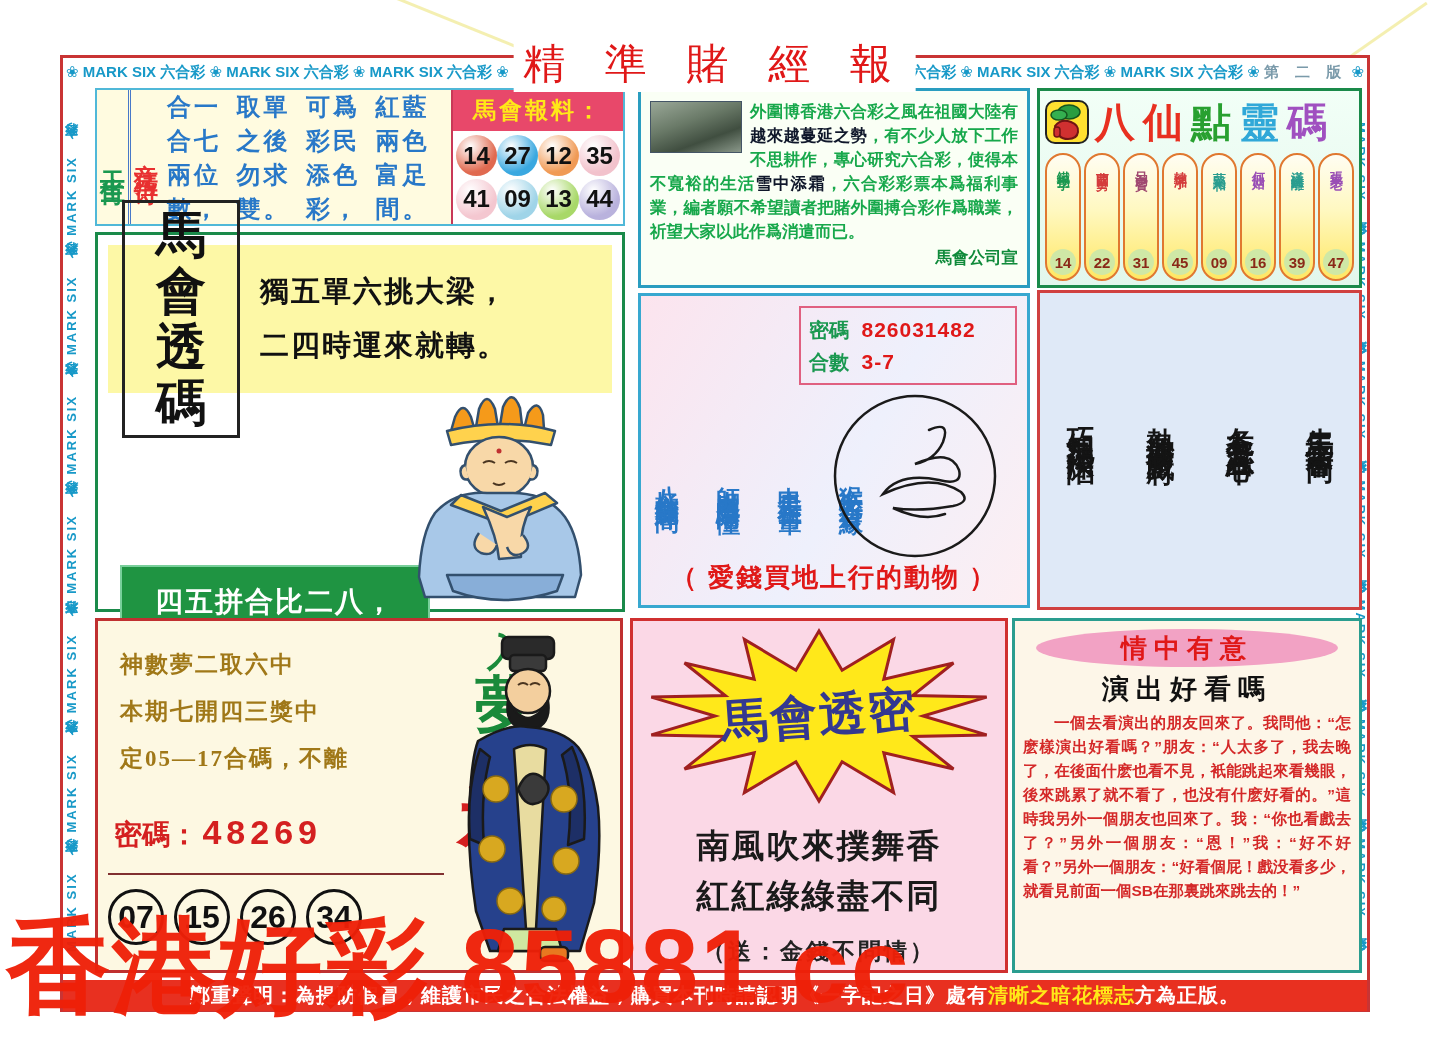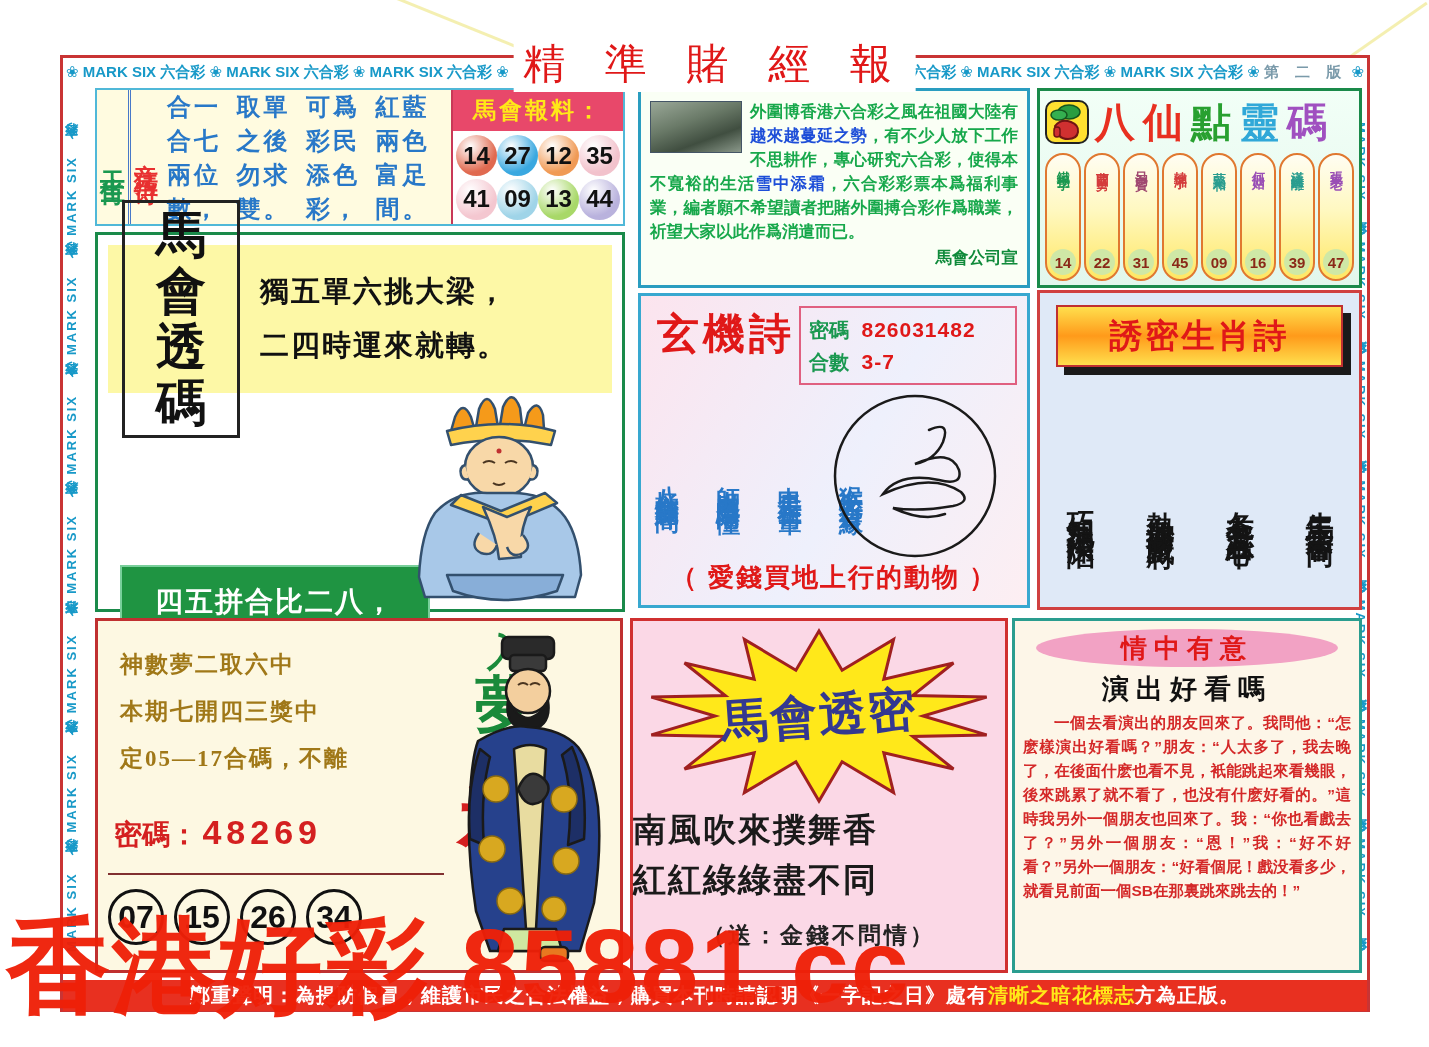--- a/index.html
+++ b/index.html
@@ -51,21 +51,21 @@
   .ball { width:41px; height:41px; border-radius:50%; display:flex; align-items:center;
           justify-content:center; color:#111; font-size:24px; font-weight:bold; }
 
   
   #panelB { left:638px; top:88px; width:392px; height:200px; background:#fafff5;
             border:3px solid #2a9dc0; padding:8px 9px; font-size:16.5px; font-weight:bold;
             color:#17a84b; line-height:1.46; text-align:justify; }
   .editorial-photo { float:left; width:92px; height:52px; margin:2px 8px 2px 0;
             border:1px solid #445566;
             background:linear-gradient(160deg,#9aa898 0%,#6a7a68 40%,#404e40 70%,#8a988a 100%); }
-  .seg-red { color:#1d4ed8;margin-top:44px; }
+  .seg-red { color:#0f172a;margin-top:44px; }
   .editorial-sign { display:block; text-align:right; color:#0f8a3a; margin-top:2px; }
 
   
   #panelC { left:1037px; top:88px; width:325px; height:200px;
             border:3px solid #1a8a4a; background:linear-gradient(#f2fff7,#e2f7ec);
             padding:4px 5px; }
   .imm-title { display:flex; align-items:center; gap:6px; height:54px; justify-content:flex-start; }
   .imm-title-chars { font-size:40px; font-weight:bold; letter-spacing:8px; white-space:nowrap; }
   .imm-pills { display:flex; justify-content:space-between; margin-top:4px; }
   .pill { width:36px; height:128px; border:2px solid #e07830; border-radius:18px;
@@ -152,22 +152,22 @@
   .dream-ch-3 { color:#d42020; font-size:94px; font-family:"Liberation Serif",serif; }
   .dream-ch-4 { color:#5a4a10; font-size:36px; }
   .deity { position:absolute; right:8px; top:8px; }
 
   
   #panelH { left:630px; top:618px; width:378px; height:355px; background:#fbd8e6;
             border:3px solid #d03030; }
   .burst-wrap { position:relative; width:352px; height:178px; margin:6px auto 0; }
   .burst-text { position:absolute; left:50%; top:50%; transform:translate(-50%,-50%) rotate(-4deg);
                 color:#343890; font-size:47px; font-weight:bold; letter-spacing:2px; white-space:nowrap; }
-  .secret-lines { text-align:left; color:#1a1a1a; font-size:33px; font-weight:bold;
-                  line-height:1.5; letter-spacing:2px; }
+  .secret-lines { text-align:center; color:#1a1a1a; font-size:33px; font-weight:bold;
+                  line-height:1.5; letter-spacing:2px; margin-top:16px; }
   .secret-send { text-align:center; color:#222; font-size:23px; font-weight:bold;
                  letter-spacing:3px; margin-top:16px; }
 
   
   #panelI { left:1012px; top:618px; width:350px; height:355px; background:#fdf6e8;
             border:3px solid #2a9d8f; padding:6px 8px; }
   .story-ellipse { width:92%; height:38px; margin:2px auto 4px; background:#f2a2c4;
                    border-radius:50%; display:flex; align-items:center; justify-content:center; }
   .story-title { color:#e01818; font-size:26px; font-weight:bold; letter-spacing:7px; }
   .story-sub { text-align:center; color:#111; font-size:27px; font-weight:bold;
@@ -321,21 +321,20 @@
       <g stroke="#4a3520" stroke-width="2" fill="none">
         <path d="M88 68 q6 -4 12 0"></path>
         <path d="M110 68 q6 -4 12 0"></path>
         <path d="M98 88 q6 4 12 0"></path>
       </g>
       <circle cx="104" cy="56" r="2.5" fill="#c03030"></circle>
     </svg>
   </div>
 
   <div class="panel" id="panelE">
-    <div class="myst-title">玄機詩</div>
     <div class="myst-codebox">
       <div>
         <span class="lbl">密碼</span>
         <span class="val">826031482</span>
       </div>
       <div>
         <span class="lbl">合數</span>
         <span class="val">3-7</span>
       </div>
     </div>
@@ -346,26 +345,20 @@
         <div class="vcol">八極之寶乾坤間</div>
       </div>
     <svg class="myst-circle" width="168" height="168" viewBox="0 0 168 168">
       <circle cx="84" cy="84" r="80" fill="none" stroke="#1a1a1a" stroke-width="2.5"></circle>
       <path d="M98 38 q22 -10 14 12 q-8 18 -28 22 q36 -16 44 6 q4 16 -20 10 q-40 -8 -56 14 q48 -22 78 -2 q10 10 -8 14 q-34 6 -60 2 q30 14 52 6" fill="none" stroke="#1a1a1a" stroke-width="2.5" stroke-linecap="round"></path>
     </svg>
     <div class="myst-hint">（ 愛錢買地上行的動物 ）</div>
   </div>
 
   <div class="panel" id="panelF">
-    <div class="plaque-wrap">
-      <div class="plaque-shadow"></div>
-      <div class="plaque">
-        <span class="plaque-title">誘密生肖詩</span>
-      </div>
-    </div>
     <div class="secret-cols" id="secret-cols">
         <div class="vcol">牛馬之命苦不同</div>
         <div class="vcol">各有怨方在心中</div>
         <div class="vcol">熱血沙場游戲將</div>
         <div class="vcol">巧知泥足泪深陷</div>
       </div>
   </div>
 
   <div class="panel" id="panelG">
     <div class="dream-lines">

